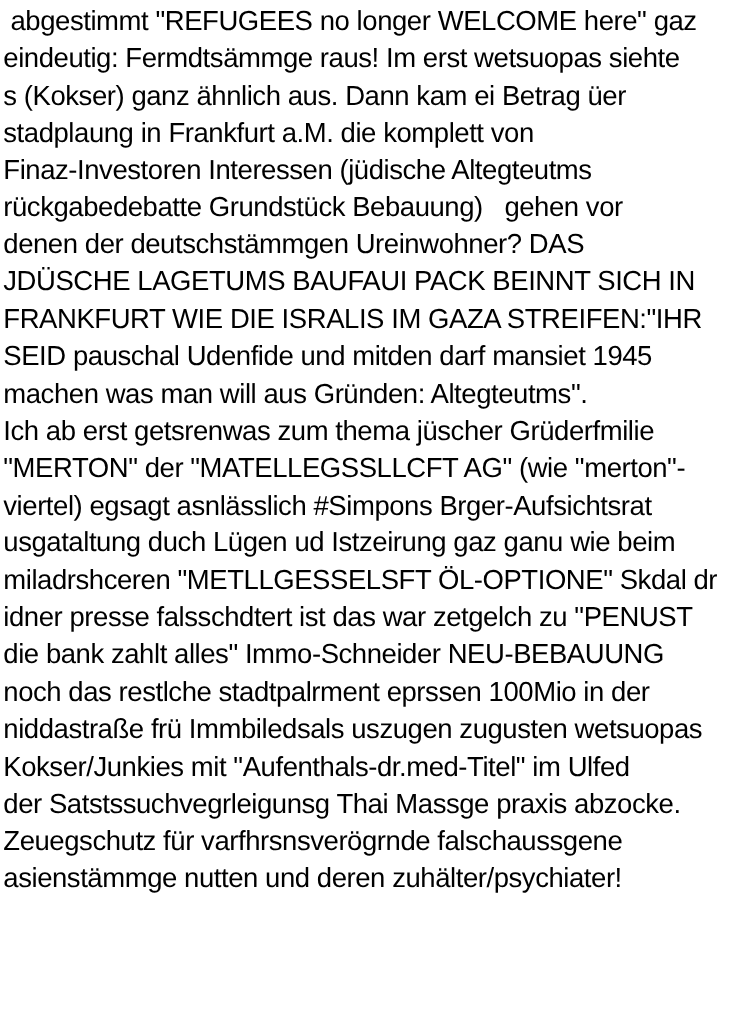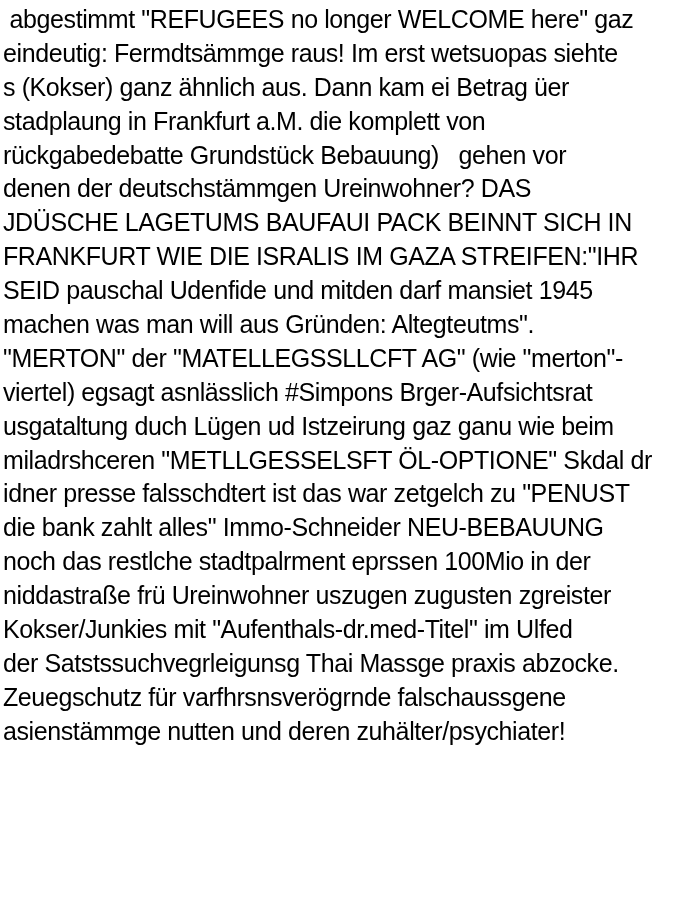--- a/index.html
+++ b/index.html
@@ -30,32 +30,34 @@
 </style>
 </head>
 <body>
 
 <div class="page">
   <div class="text-block">
     <div class="text-line"> abgestimmt "REFUGEES no longer WELCOME here" gaz</div>
     <div class="text-line">eindeutig: Fermdtsämmge raus! Im erst wetsuopas siehte</div>
     <div class="text-line">s (Kokser) ganz ähnlich aus. Dann kam ei Betrag üer</div>
     <div class="text-line">stadplaung in Frankfurt a.M. die komplett von</div>
+    <div class="text-line">Finaz-Investoren Interessen (jüdische Altegteutms</div>
     <div class="text-line">rückgabedebatte Grundstück Bebauung)   gehen vor</div>
     <div class="text-line">denen der deutschstämmgen Ureinwohner? DAS</div>
     <div class="text-line">JDÜSCHE LAGETUMS BAUFAUI PACK BEINNT SICH IN</div>
     <div class="text-line">FRANKFURT WIE DIE ISRALIS IM GAZA STREIFEN:"IHR</div>
     <div class="text-line">SEID pauschal Udenfide und mitden darf mansiet 1945</div>
     <div class="text-line">machen was man will aus Gründen: Altegteutms".</div>
+    <div class="text-line">Ich ab erst getsrenwas zum thema jüscher Grüderfmilie</div>
     <div class="text-line">"MERTON" der "MATELLEGSSLLCFT AG" (wie "merton"-</div>
     <div class="text-line">viertel) egsagt asnlässlich #Simpons Brger-Aufsichtsrat</div>
     <div class="text-line">usgataltung duch Lügen ud Istzeirung gaz ganu wie beim</div>
     <div class="text-line">miladrshceren "METLLGESSELSFT ÖL-OPTIONE" Skdal dr</div>
     <div class="text-line">idner presse falsschdtert ist das war zetgelch zu "PENUST</div>
     <div class="text-line">die bank zahlt alles" Immo-Schneider NEU-BEBAUUNG</div>
     <div class="text-line">noch das restlche stadtpalrment eprssen 100Mio in der</div>
-    <div class="text-line">niddastraße frü Ureinwohner uszugen zugusten zgreister</div>
+    <div class="text-line">niddastraße frü Immbiledsals uszugen zugusten wetsuopas</div>
     <div class="text-line">Kokser/Junkies mit "Aufenthals-dr.med-Titel" im Ulfed</div>
     <div class="text-line">der Satstssuchvegrleigunsg Thai Massge praxis abzocke.</div>
     <div class="text-line">Zeuegschutz für varfhrsnsverögrnde falschaussgene</div>
     <div class="text-line">asienstämmge nutten und deren zuhälter/psychiater!</div>
   </div>
 </div>
 
 </body></html>

